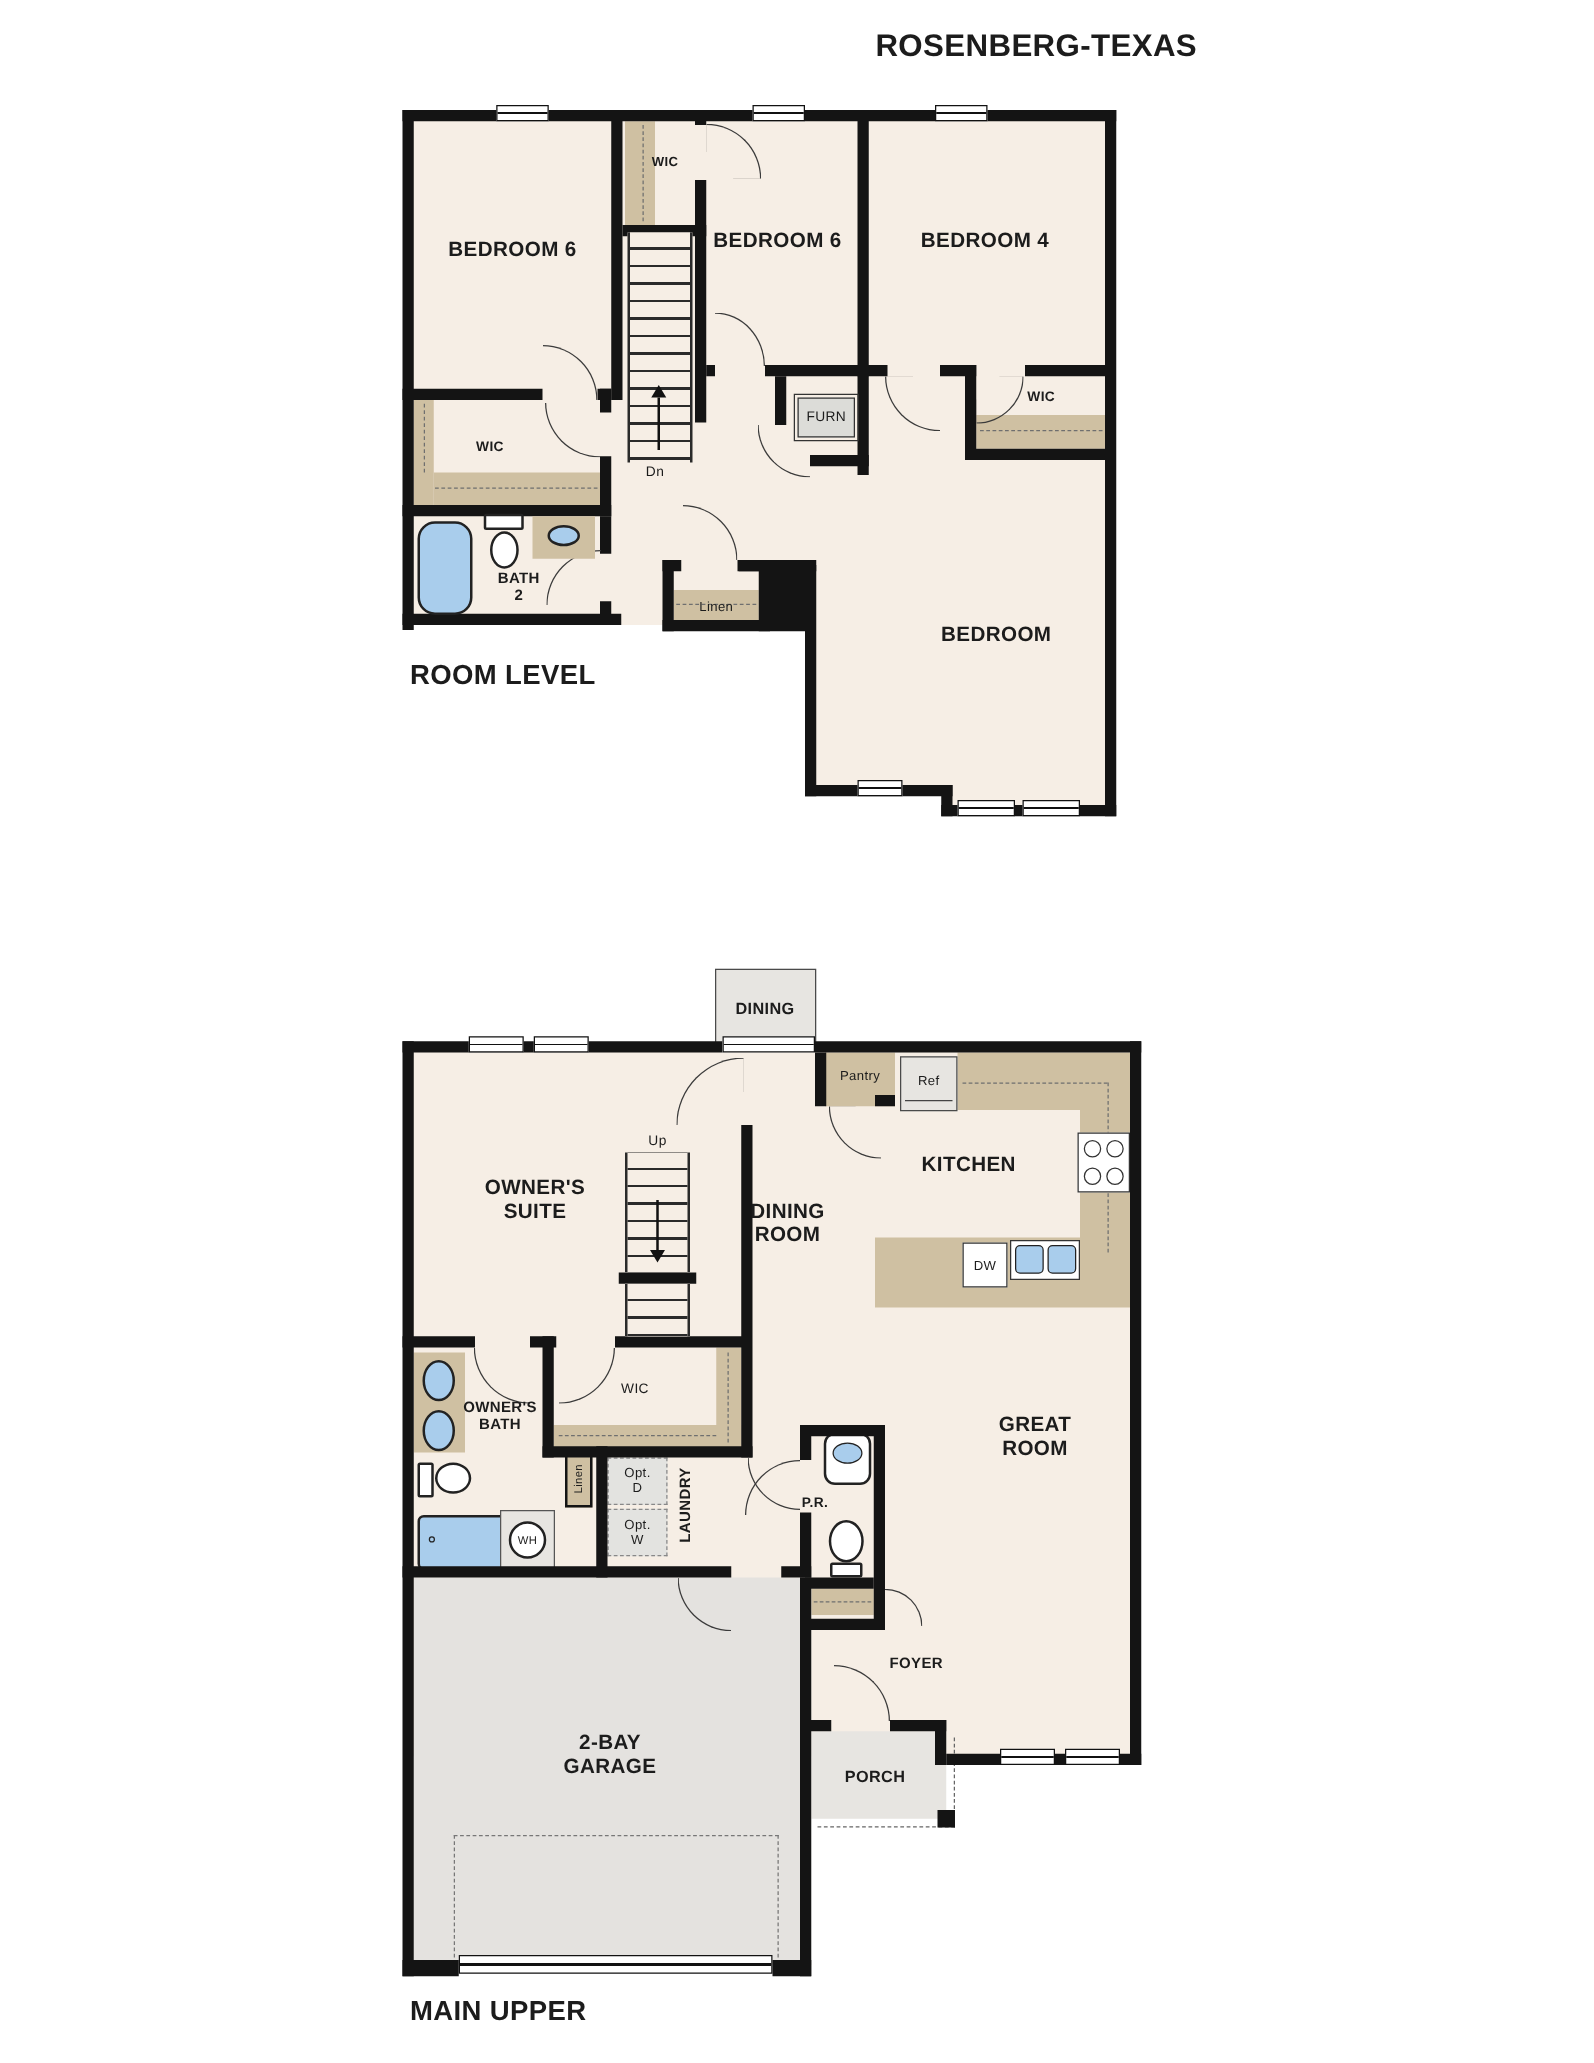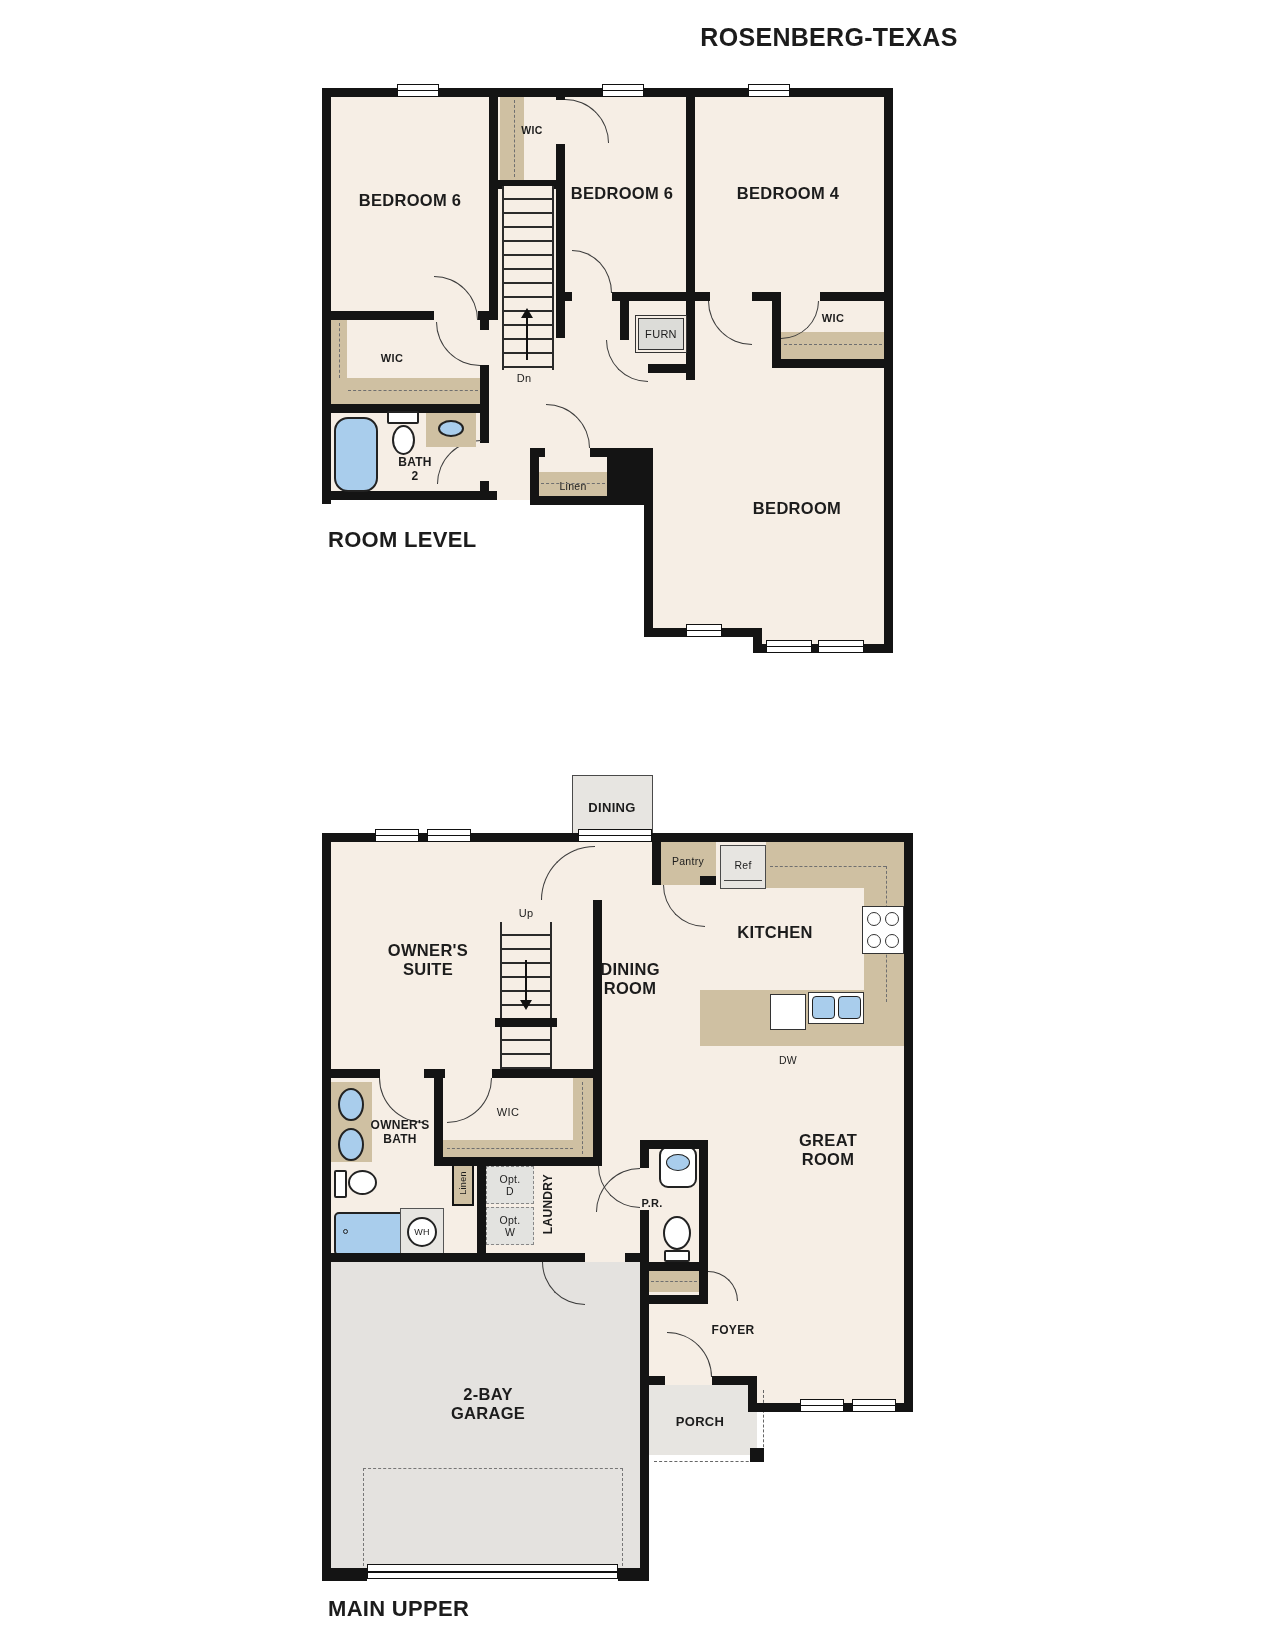--- a/index.html
+++ b/index.html
@@ -260,21 +260,21 @@
 
     <div class="lbl md" style="left:612px;top:808px;">DINING</div>
     <div class="lbl xs" style="left:688px;top:861px;font-weight:normal;">Pantry</div>
     <div class="lbl xs" style="left:743px;top:865px;font-weight:normal;">Ref</div>
     <div class="lbl lg" style="left:775px;top:932px;">KITCHEN</div>
     <div class="lbl lg" style="left:630px;top:979px;">DINING
 ROOM</div>
     <div class="lbl lg" style="left:428px;top:960px;">OWNER'S
 SUITE</div>
     <div class="lbl sm" style="left:526px;top:913px;font-weight:normal;">Up</div>
-    <div class="lbl xs" style="left:788px;top:1060px;font-weight:normal;">DW</div>
+    <div class="lbl xs" style="left:788px;top:1013px;font-weight:normal;">DW</div>
     <div class="lbl sm" style="left:508px;top:1112px;font-weight:normal;">WIC</div>
     <div class="lbl md2" style="left:400px;top:1133px;">OWNER'S
 BATH</div>
     <div class="lbl xxs vert" style="left:463px;top:1183px;font-weight:normal;">Linen</div>
     <div class="lbl md2 vert" style="left:549px;top:1204px;">LAUNDRY</div>
     <div class="lbl xs" style="left:510px;top:1185px;font-weight:normal;">Opt.
 D</div>
     <div class="lbl xs" style="left:510px;top:1226px;font-weight:normal;">Opt.
 W</div>
     <div class="lbl xxs" style="left:422px;top:1232px;font-weight:normal;">WH</div>

